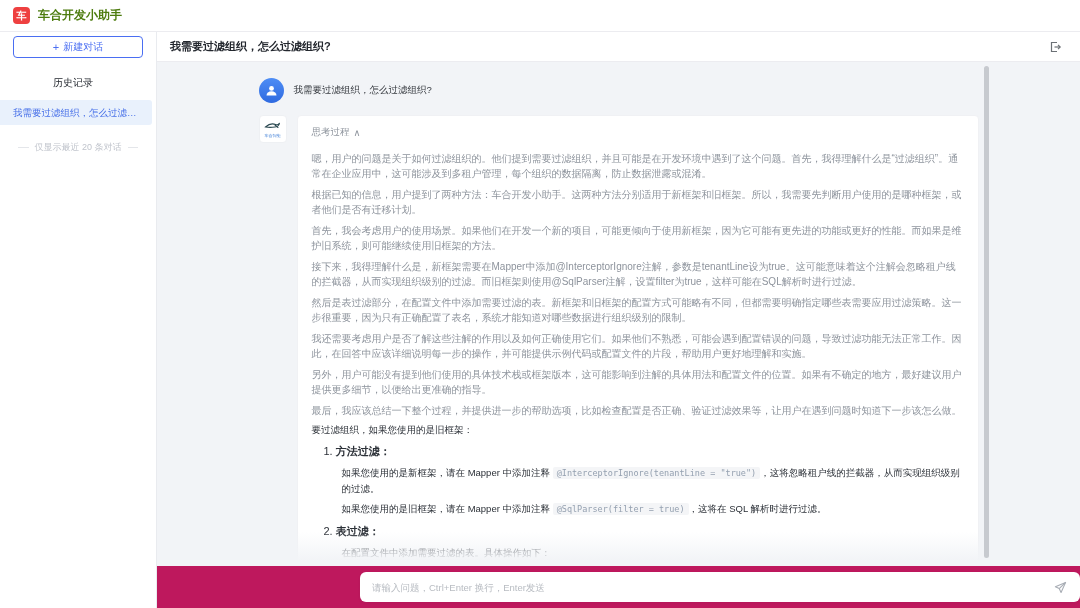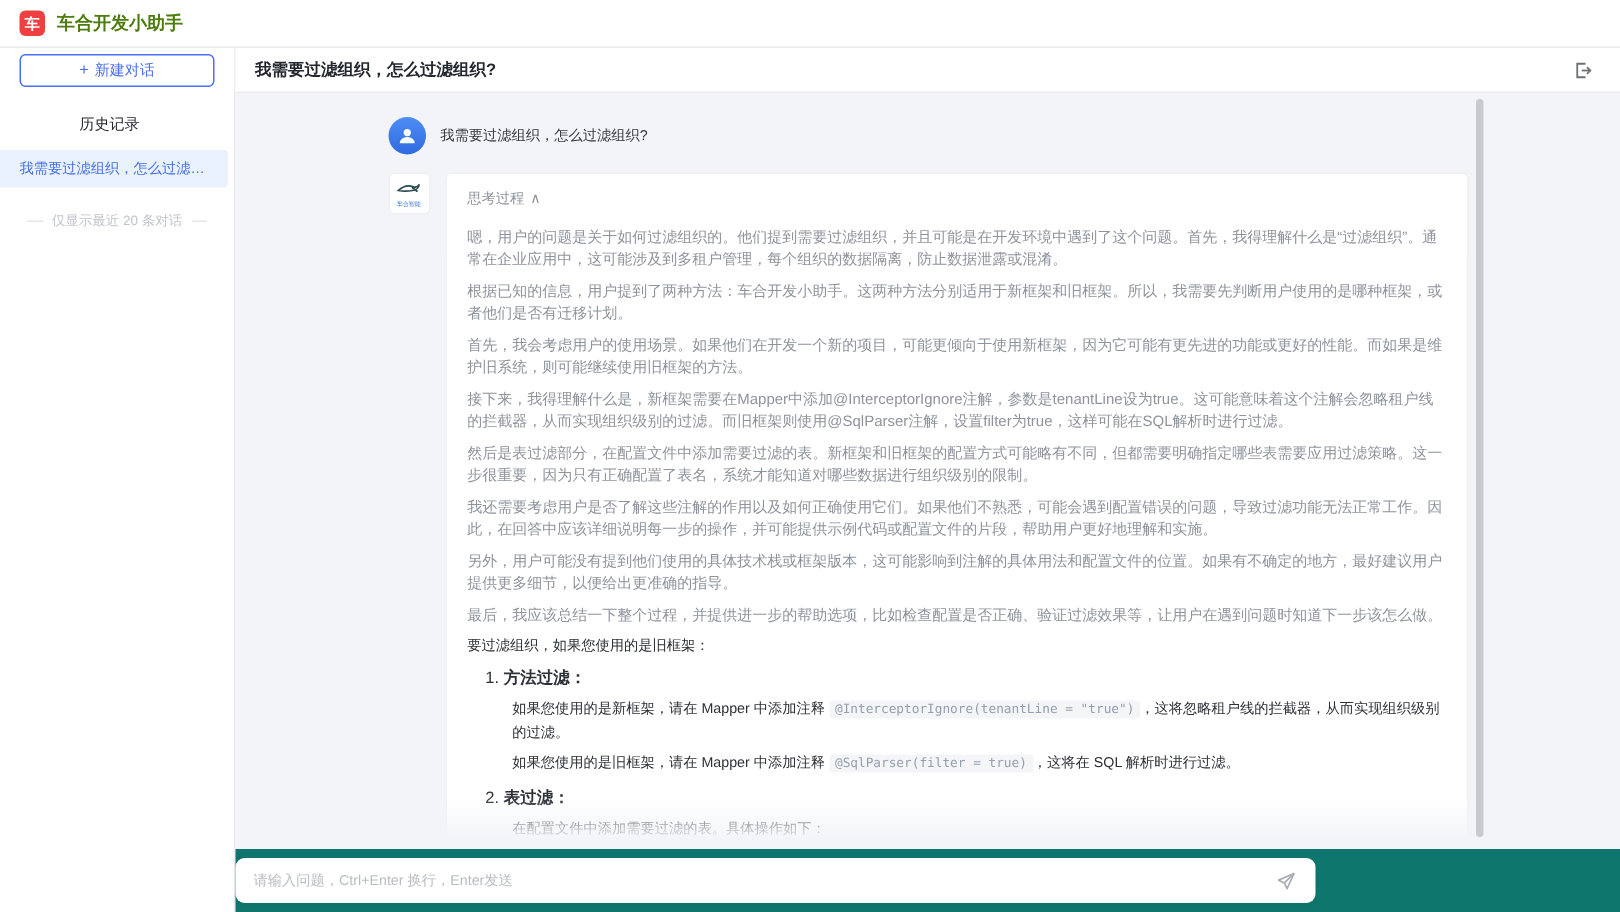--- a/index.html
+++ b/index.html
@@ -68,22 +68,22 @@
   .step-head b { font-weight:bold; }
   .step-line { font-size:9.5px; color:#2c3138; line-height:1.7; padding-left:30px; margin-bottom:4px; }
   .code { font-family:"DejaVu Sans Mono","Liberation Mono",monospace; font-size:8.5px;
     color:#94a0b0; background:#f4f5f7; border-radius:2px; padding:1px 4px; }
 
   .fade { position:absolute; left:0; right:0; bottom:0; height:34px; pointer-events:none;
     background:linear-gradient(180deg, rgba(242,244,247,0), #f2f4f7 85%); }
   .scroll-thumb { position:absolute; top:4px; left:827px; width:5px; height:492px;
     background:#c7cacf; border-radius:3px; }
 
-  .composer { height:42px; background:#0f766e; flex:none; display:flex; align-items:center;
-    justify-content:flex-start; }
+  .composer { height:42px; background:#be185d; flex:none; display:flex; align-items:center;
+    justify-content:flex-end; }
   .input-box { width:720px; height:30px; background:#fff; border-radius:6px;
     box-shadow:0 1px 3px rgba(30,40,60,.07); display:flex; align-items:center; padding:0 12px; }
   .input-box input { flex:1; border:none; outline:none; font-size:9.5px; color:#33373d;
     font-family:inherit; background:transparent; }
   .input-box input::placeholder { color:#b8bcc2; }
   .send-btn { background:none; border:none; cursor:pointer; width:16px; height:16px;
     padding:0; color:#a8adb5; display:flex; align-items:center; justify-content:center; }
   svg { display:block; }
 </style>
 </head>

